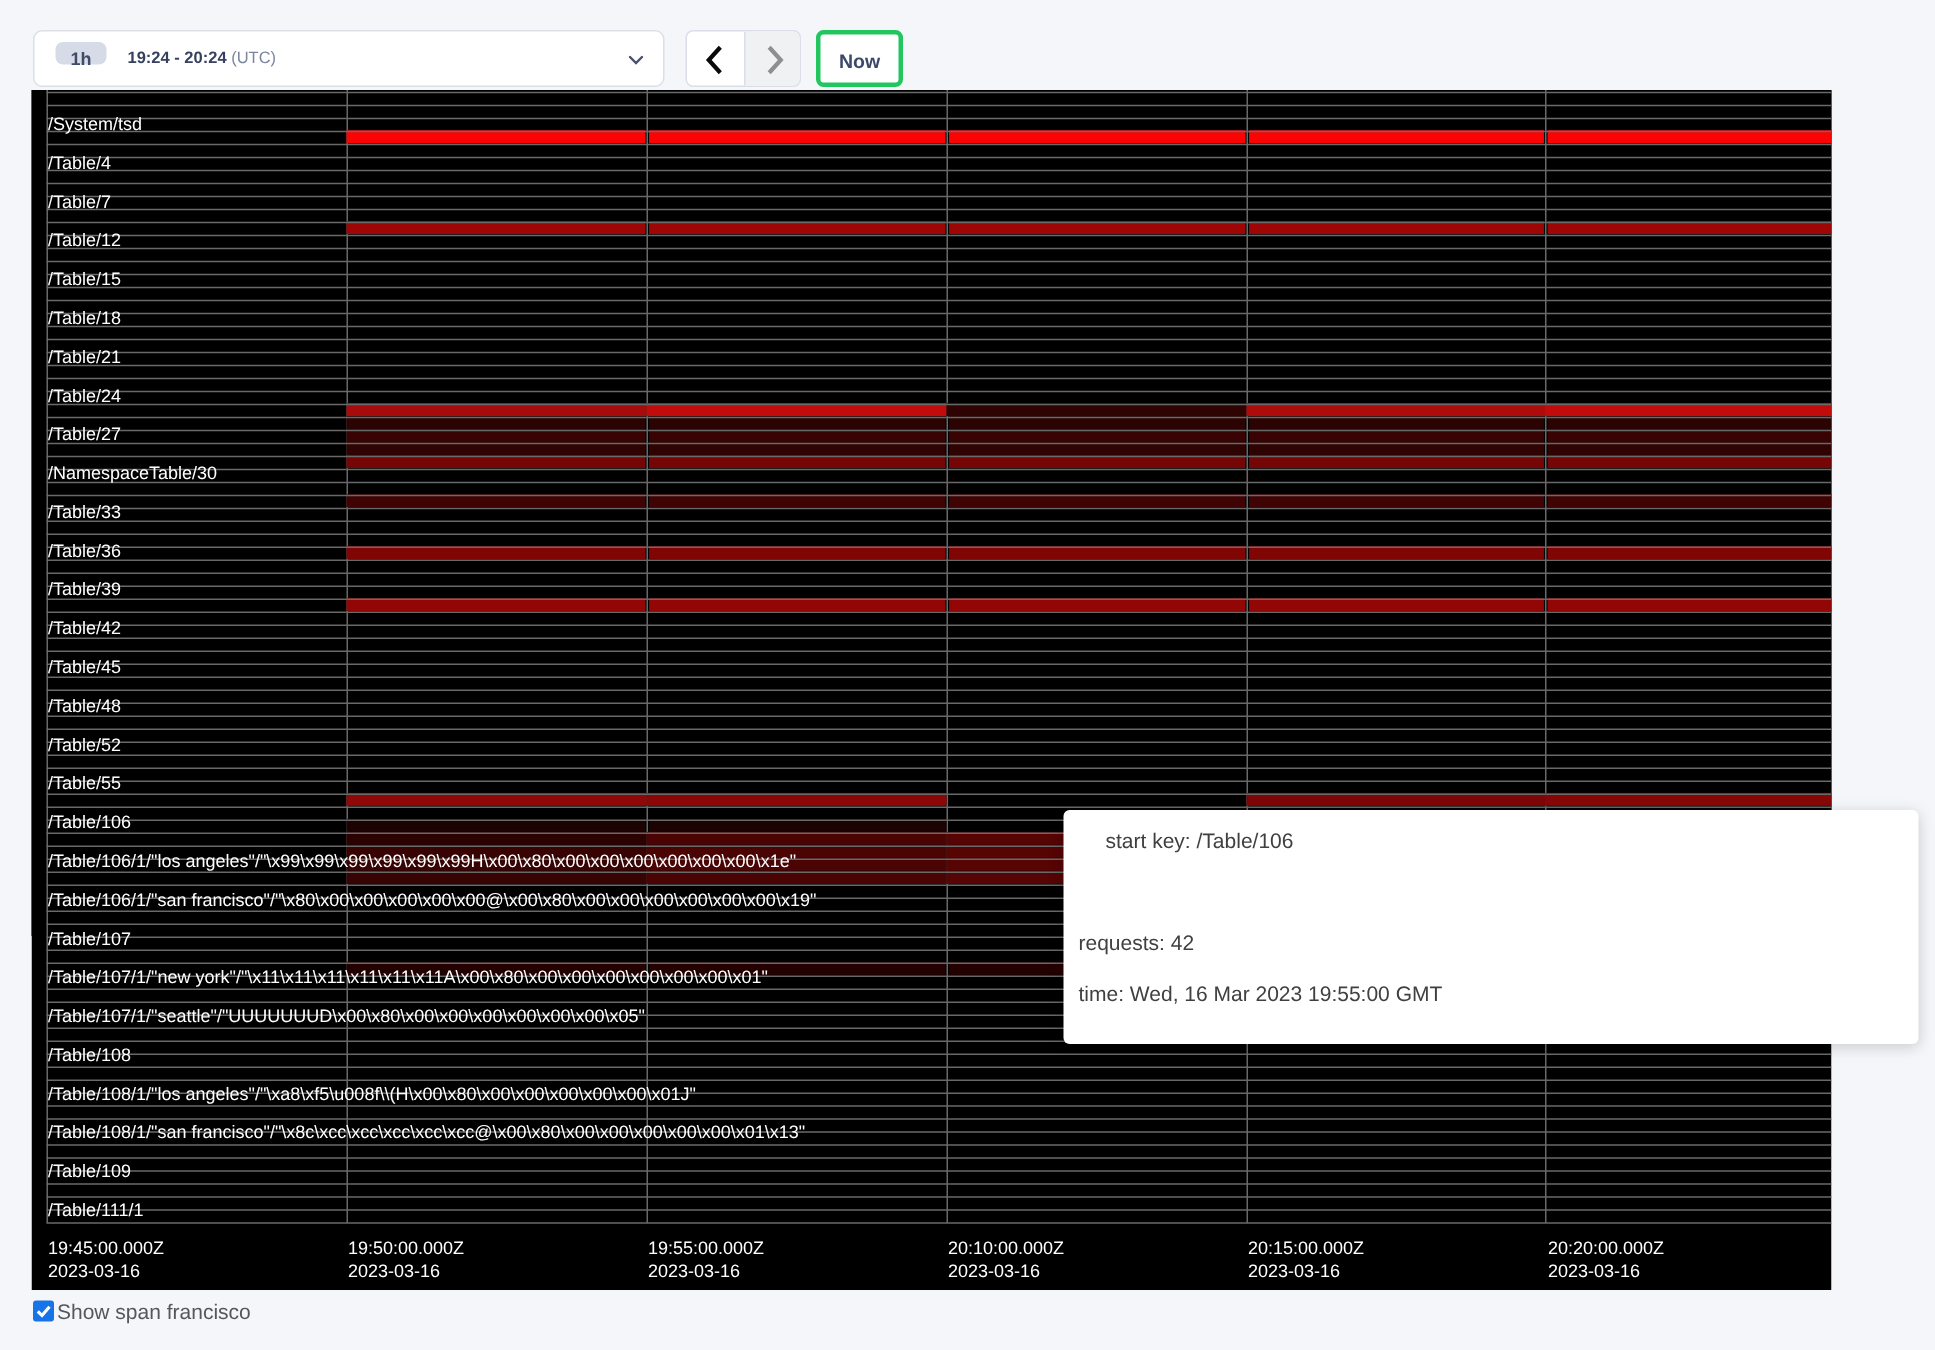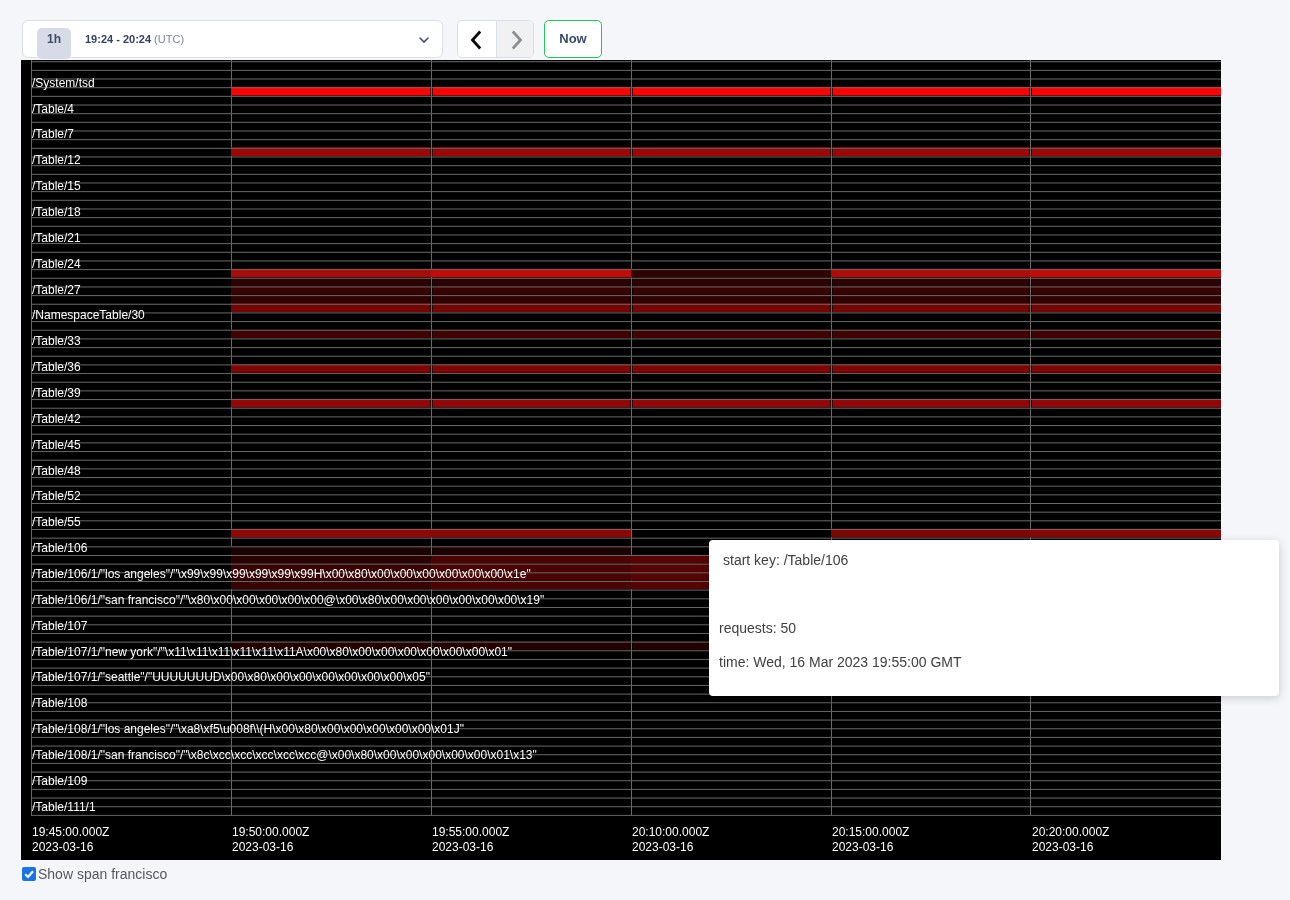--- a/index.html
+++ b/index.html
@@ -1,35 +1,35 @@
 <!DOCTYPE html>
 <html><head><meta charset="utf-8">
 <style>
 *{margin:0;padding:0;box-sizing:border-box}
 html,body{width:1290px;height:900px;background:#f4f6fa;font-family:"Liberation Sans",sans-serif;position:relative;overflow:hidden}
 .abs{position:absolute}
 </style></head>
 <body>
 
 <div class="abs" style="left:22px;top:20px;width:421px;height:38px;background:#fff;border:1px solid #dadfe8;border-radius:6px"></div>
-<div class="abs" style="left:37px;top:28px;width:34px;height:31px;background:#d6dbe7;border-radius:5px;text-align:center;line-height:23px;font-size:12px;font-weight:bold;color:#3e4c66">1h</div>
+<div class="abs" style="left:37px;top:28px;width:34px;height:15px;background:#d6dbe7;border-radius:5px;text-align:center;line-height:23px;font-size:12px;font-weight:bold;color:#3e4c66">1h</div>
 <div class="abs" style="left:85px;top:20px;height:38px;line-height:38px;font-size:11px;font-weight:bold;color:#35415f">19:24 - 20:24&nbsp;<span style="font-weight:normal;color:#7b869e">(UTC)</span></div>
 <svg class="abs" style="left:417px;top:33px" width="14" height="14" viewBox="0 0 14 14">
     <path d="M3 5l4 4 4-4" stroke="#47506b" stroke-width="1.6" fill="none" stroke-linecap="round"></path>
   </svg>
 <div class="abs" style="left:457px;top:20px;width:77px;height:38px;border:1px solid #d9dee9;border-radius:5px;background:#fff;overflow:hidden">
   <div class="abs" style="left:38px;top:0;width:39px;height:38px;background:#f0f1f3;border-left:1px solid #d9dee9"></div>
   <svg class="abs" style="left:9px;top:9px" width="20" height="20" viewBox="0 0 20 20">
       <path d="M13.2 1.5L5.5 10l7.7 8.5" stroke="#0a0a0a" stroke-width="2.8" fill="none"></path>
     </svg>
   <svg class="abs" style="left:48px;top:9px" width="20" height="20" viewBox="0 0 20 20">
       <path d="M6.8 1.5L14.5 10l-7.7 8.5" stroke="#8f8f8f" stroke-width="2.8" fill="none"></path>
     </svg>
 </div>
-<div class="abs" style="left:544px;top:20px;width:58px;height:38px;border:1px solid #22c55e;border-radius:5px;background:#fff;text-align:center;line-height:36px;font-size:13px;font-weight:bold;color:#3b4a6b">Now</div>
+<div class="abs" style="left:544px;top:20px;width:58px;height:38px;border:3px solid #22c55e;border-radius:5px;background:#fff;text-align:center;line-height:36px;font-size:13px;font-weight:bold;color:#3b4a6b">Now</div>
 
 <div class="abs" style="left:21px;top:60px;width:1200px;height:564px;background:#000">
 <svg width="1200" height="800" viewBox="0 0 1200 800" xmlns="http://www.w3.org/2000/svg" style="display:block">
 <rect x="0" y="0" width="1200" height="800" fill="#000"></rect>
 <path d="M10.5 0V755.38M210.5 0V755.38M410.5 0V755.38M610.5 0V755.38M810.5 0V755.38M1009.5 0V755.38" stroke="#686868" stroke-width="1" fill="none"></path>
 <rect x="210.0" y="26.8" width="199.3" height="8.66" fill="#fb0303"></rect>
 <rect x="411.7" y="26.8" width="197.6" height="8.66" fill="#fb0303"></rect>
 <rect x="611.7" y="26.8" width="197.6" height="8.66" fill="#fb0303"></rect>
 <rect x="811.7" y="26.8" width="196.6" height="8.66" fill="#fb0303"></rect>
 <rect x="1010.7" y="26.8" width="189.3" height="8.66" fill="#fb0303"></rect>
@@ -138,22 +138,22 @@
 <text x="611" y="776" font-size="12" fill="#fff" font-family="Liberation Sans, sans-serif">20:10:00.000Z</text>
 <text x="611" y="791" font-size="12" fill="#fff" font-family="Liberation Sans, sans-serif">2023-03-16</text>
 <text x="811" y="776" font-size="12" fill="#fff" font-family="Liberation Sans, sans-serif">20:15:00.000Z</text>
 <text x="811" y="791" font-size="12" fill="#fff" font-family="Liberation Sans, sans-serif">2023-03-16</text>
 <text x="1011" y="776" font-size="12" fill="#fff" font-family="Liberation Sans, sans-serif">20:20:00.000Z</text>
 <text x="1011" y="791" font-size="12" fill="#fff" font-family="Liberation Sans, sans-serif">2023-03-16</text>
 </svg>
 </div>
 
 <div class="abs" style="left:709px;top:540px;width:570px;height:156px;background:#fff;border-radius:4px;box-shadow:0 2px 10px rgba(0,0,0,0.18);font-size:14px;color:#404040">
-<div class="abs" style="left:14px;top:12px">start key: /Table/106</div>
-<div class="abs" style="left:10px;top:79.5px">requests: 50</div>
+<div class="abs" style="left:28px;top:12px">start key: /Table/106</div>
+<div class="abs" style="left:10px;top:79.5px">requests: 42</div>
 <div class="abs" style="left:10px;top:113.5px">time: Wed, 16 Mar 2023 19:55:00 GMT</div>
 </div>
 
 <div class="abs" style="left:22px;top:867px;width:14px;height:14px;background:#1774e8;border-radius:2px"></div>
 <svg class="abs" style="left:22px;top:867px" width="14" height="14" viewBox="0 0 14 14">
     <path d="M3.2 7.2l2.8 2.8L11 4.2" stroke="#fff" stroke-width="2.1" fill="none"></path>
   </svg>
 <div class="abs" style="left:38px;top:867px;height:15px;line-height:15px;font-size:14px;color:#54585d">Show span francisco</div>
 
 </body></html>

